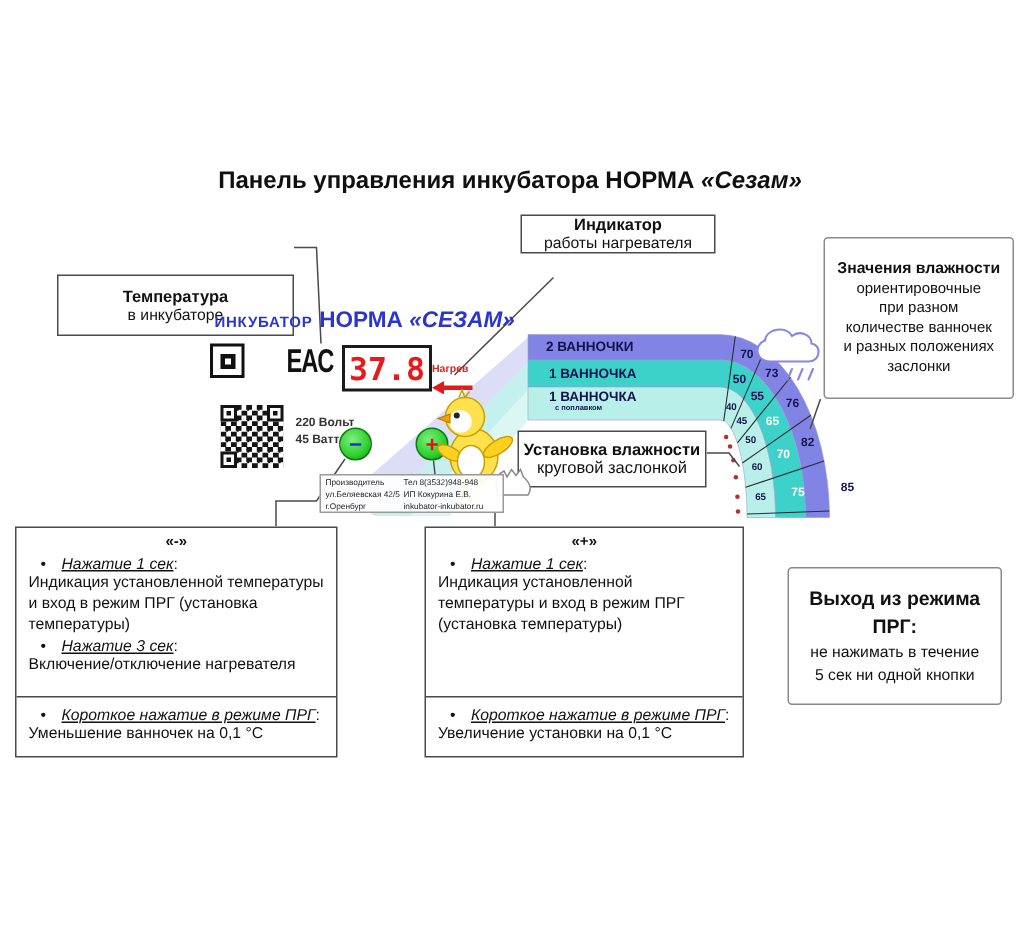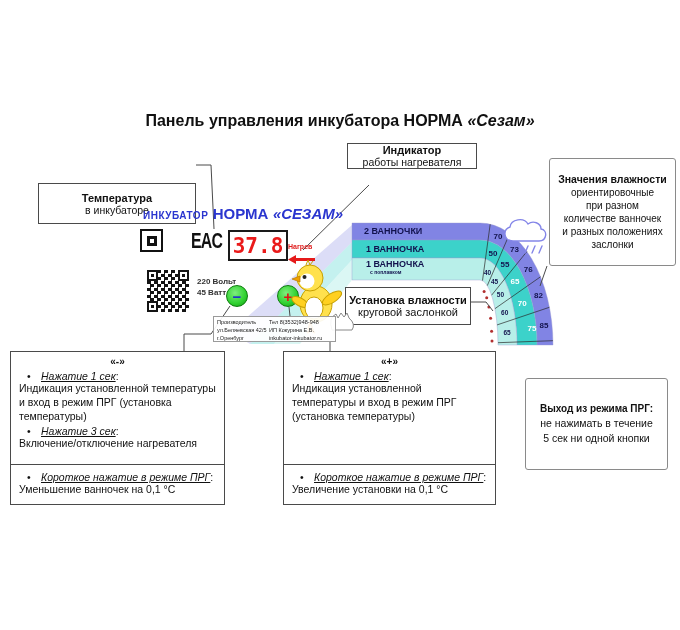--- a/index.html
+++ b/index.html
@@ -81,21 +81,21 @@
   .ib-title{text-align:center;font-weight:bold;font-size:10px;margin-bottom:3px;}
   .item-head{padding-left:22px;position:relative;font-style:italic;text-decoration:underline;margin-top:1px;}
   .item-head::before{content:"\2022";position:absolute;left:8px;display:inline-block;
                      font-style:normal;}
   .item-head::after{content:":";display:inline-block;font-style:normal;}
   .item-body{line-height:1.32;}
 
   .exit-box{position:absolute;left:525px;top:378px;width:143px;height:92px;border:1px solid #8a8a8a;
             border-radius:3px;background:#fff;box-sizing:border-box;display:flex;flex-direction:column;
             justify-content:center;text-align:center;font-size:10.5px;line-height:1.45;}
-  .exit-box .et{font-weight:bold;font-size:10px;}
+  .exit-box .et{font-weight:bold;font-size:13px;}
 </style>
 </head>
 <body>
 
 <div id="stage">
 
   <svg id="underlay" width="680" height="630" viewBox="0 0 680 630">
 
     <g>
       <path id="swath-0" d="M352,225 L352,242 L250,344 L230,332 Z" opacity="0.28" fill="#8184e4"></path>
@@ -198,21 +198,21 @@
   <div class="stripe-label" style="left:364px;top:226px;">2 ВАННОЧКИ</div>
   <div class="stripe-label" style="left:366px;top:244px;">1 ВАННОЧКА</div>
   <div class="stripe-label" style="left:366px;top:259px;">1 ВАННОЧКА</div>
   <div class="stripe-sub" style="left:370px;top:269px;">с поплавком</div>
 
   <div id="arc-numbers">
       <div class="arc-num" style="left: 497.916px; top: 236.377px; font-size: 8px; color: rgb(20, 20, 78);">70</div>
       <div class="arc-num" style="left: 514.445px; top: 249.171px; font-size: 8px; color: rgb(20, 20, 78);">73</div>
       <div class="arc-num" style="left: 528.304px; top: 269.388px; font-size: 8px; color: rgb(20, 20, 78);">76</div>
       <div class="arc-num" style="left: 538.422px; top: 295.464px; font-size: 8px; color: rgb(20, 20, 78);">82</div>
-      <div class="arc-num" style="left: 544px; top: 325.378px; font-size: 8px; color: rgb(20, 20, 78);">85</div>
+      <div class="arc-num" style="left: 565px; top: 325.378px; font-size: 8px; color: rgb(20, 20, 78);">85</div>
       <div class="arc-num" style="left: 492.955px; top: 252.719px; font-size: 8px; color: rgb(20, 20, 78);">50</div>
       <div class="arc-num" style="left: 504.906px; top: 263.587px; font-size: 8px; color: rgb(20, 20, 78);">55</div>
       <div class="arc-num" style="left: 514.928px; top: 280.763px; font-size: 8px; color: rgb(255, 255, 255);">65</div>
       <div class="arc-num" style="left: 522.243px; top: 302.916px; font-size: 8px; color: rgb(255, 255, 255);">70</div>
       <div class="arc-num" style="left: 532px; top: 328.33px; font-size: 8px; color: rgb(255, 255, 255);">75</div>
       <div class="arc-num" style="left: 487.58px; top: 271.944px; font-size: 6.5px; color: rgb(20, 20, 78);">40</div>
       <div class="arc-num" style="left: 494.573px; top: 280.548px; font-size: 6.5px; color: rgb(20, 20, 78);">45</div>
       <div class="arc-num" style="left: 500.436px; top: 294.146px; font-size: 6.5px; color: rgb(20, 20, 78);">50</div>
       <div class="arc-num" style="left: 504.717px; top: 311.684px; font-size: 6.5px; color: rgb(20, 20, 78);">60</div>
       <div class="arc-num" style="left: 507.082px; top: 331.803px; font-size: 6.5px; color: rgb(20, 20, 78);">65</div>

